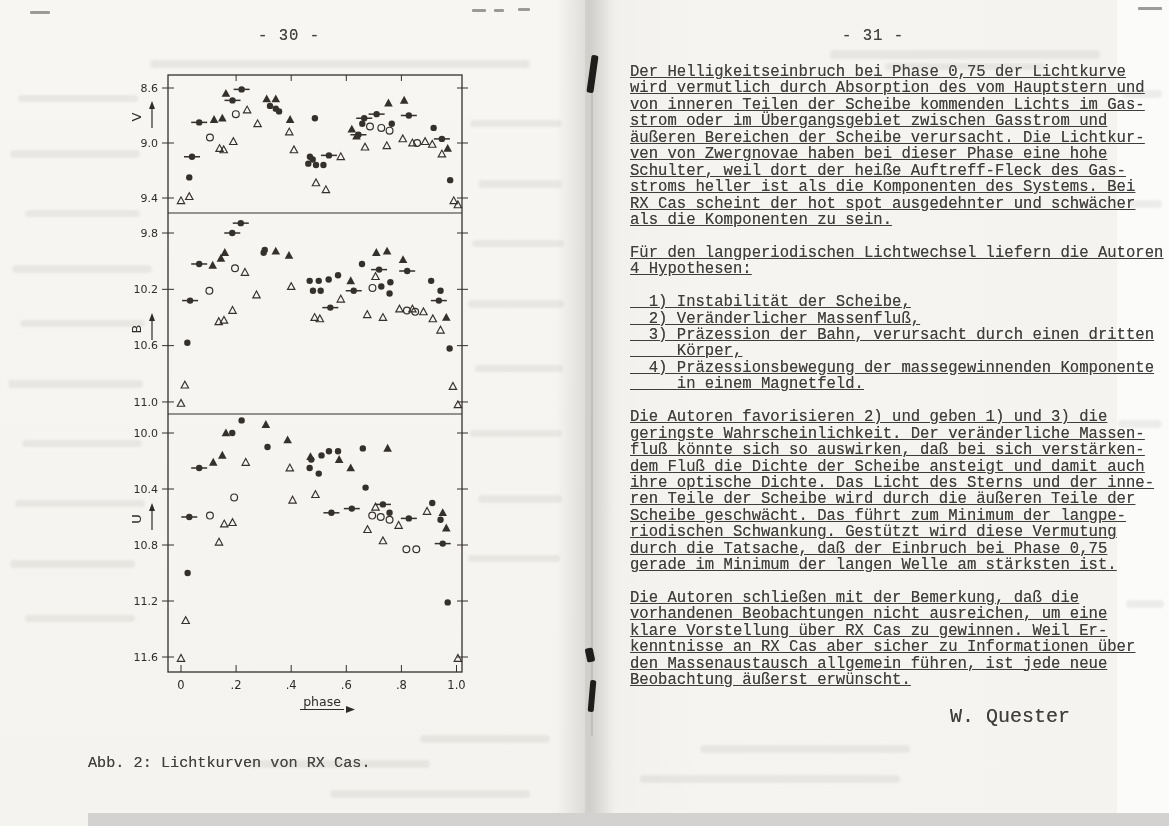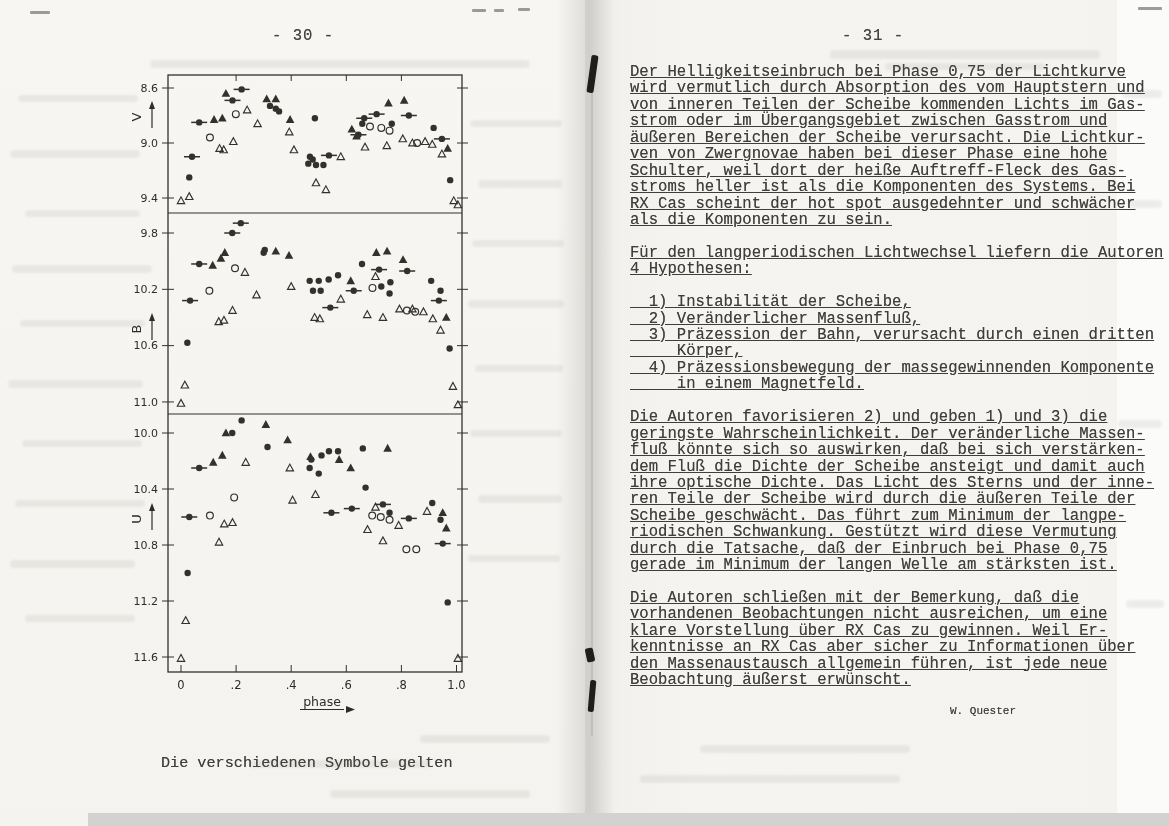--- a/index.html
+++ b/index.html
@@ -21,34 +21,35 @@
     font-size:15.6px;letter-spacing:1px;color:#454340;
     text-shadow:0 0 .5px rgba(64,62,59,.7);
   }
   .typed{
     position:absolute;font-size:15.6px;line-height:16.45px;
     white-space:pre;color:#403e3b;text-shadow:0 0 .5px rgba(64,62,59,.65);
   }
   .tline{height:16.45px;white-space:pre;}
   .para{margin:0 0 16.45px 0;text-decoration:underline;}
   .caption{font-size:15.2px;line-height:21px;}
-  .signature{position:absolute;left:950px;top:705px;font-size:11px;
+  .signature{position:absolute;left:950px;top:705px;font-size:20px;
     text-shadow:0 0 .5px rgba(64,62,59,.65);}
   #chart{position:absolute;left:0;top:0;pointer-events:none;}
   .smudge{position:absolute;background:#7d7a74;border-radius:4px;filter:blur(1.3px);}
   .dash-mark{position:absolute;background:#6b6966;opacity:.65;border-radius:1px;}
   .bottom-band{position:absolute;left:88px;top:813px;width:1081px;height:13px;background:#d3d2d0;}
 </style>
 </head>
 <body>
 
 <div class="page page-left">
-  <div class="page-number" style="left:243px;">- 30 -</div>
+  <div class="page-number" style="left:229px;">- 30 -</div>
 
   <div class="typed caption" style="left:88px;top:711px;">
+    <div>Abb. 2: Lichtkurven von RX Cas.</div>
     <div>        Die verschiedenen Symbole gelten</div>
     
     
   </div>
 </div>
 
 <div class="page page-right">
   <div class="page-number" style="left:228px;">- 31 -</div>
 </div>
 

